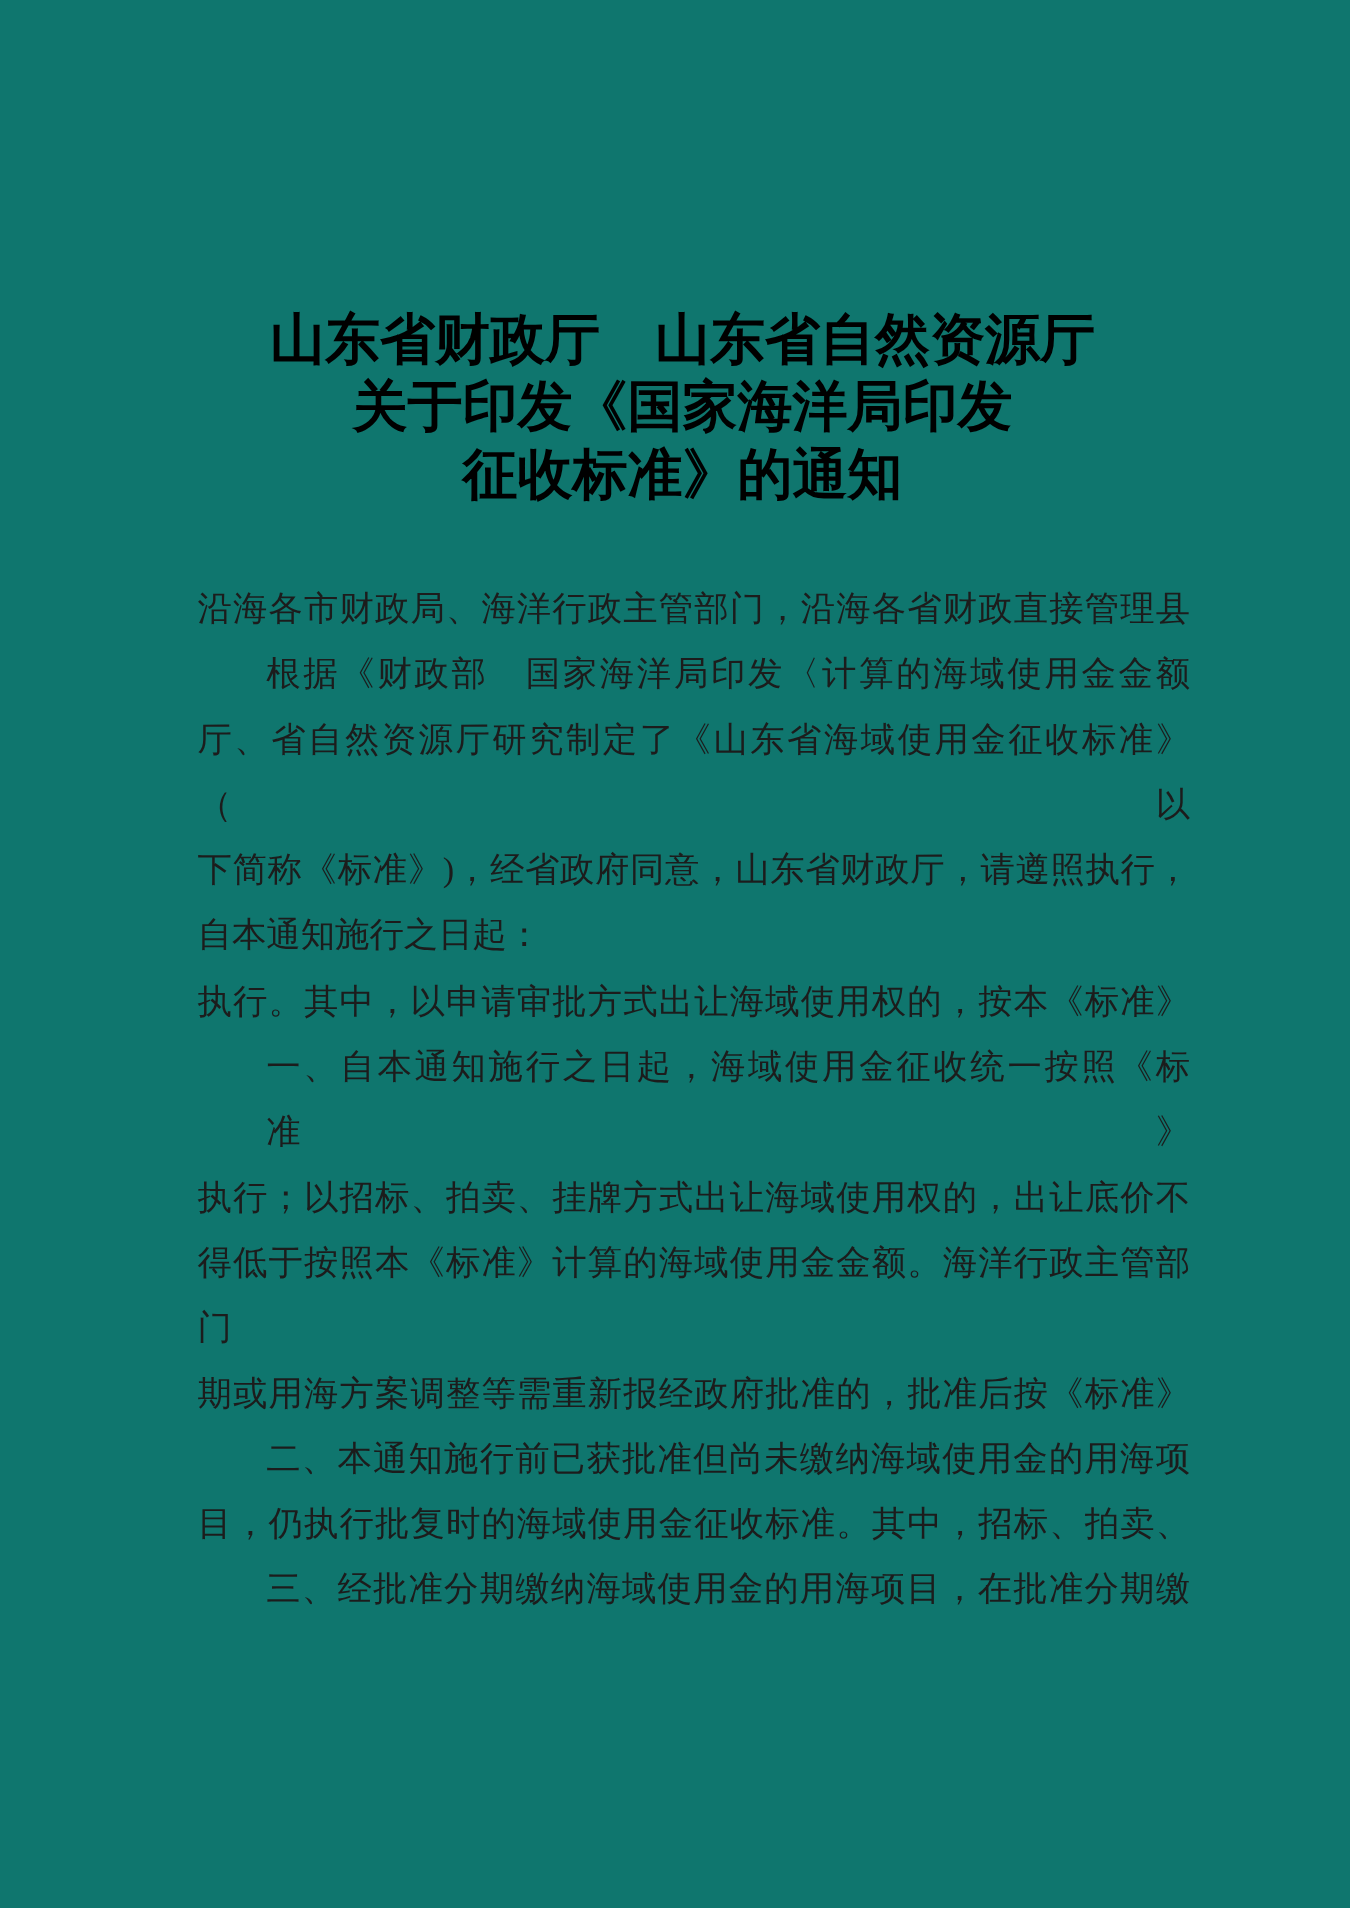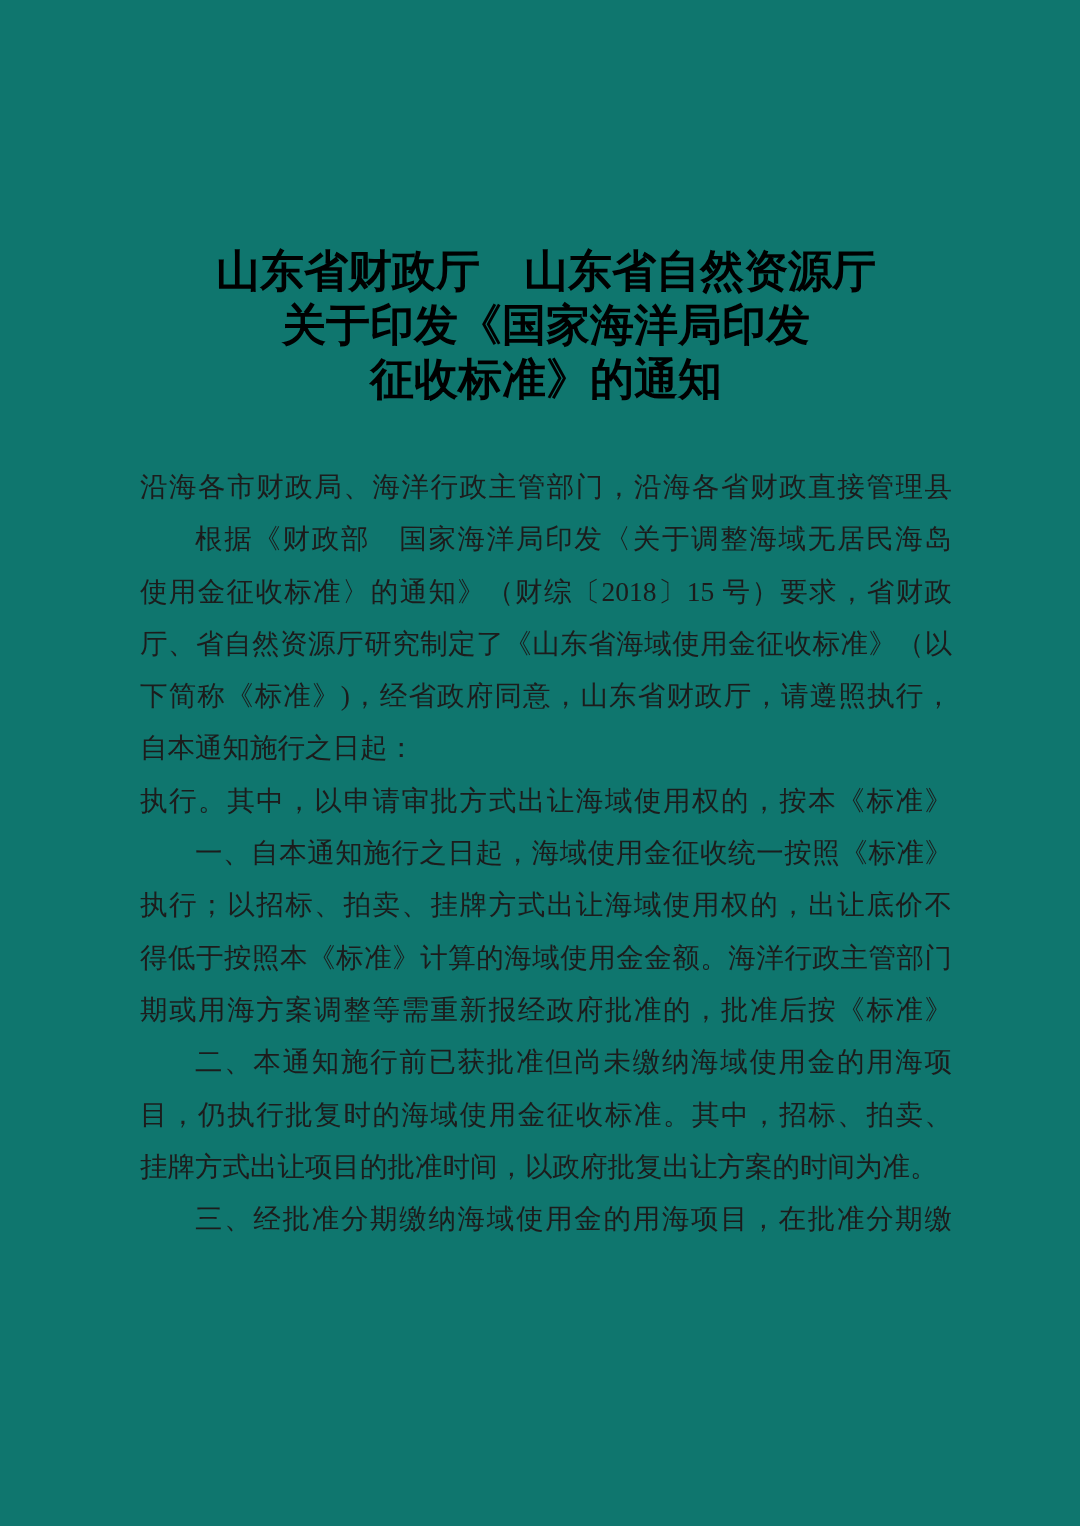--- a/index.html
+++ b/index.html
@@ -26,20 +26,21 @@
   }
   .doc-body {
     margin: 54px 128px 0 140px;
     font-size: 27.5px;
     line-height: 52.3px;
     color: #1c1c1c;
   }
   .line {
     text-align: justify;
     text-align-last: left;
+    margin-left: 18px;
   }
   .line.j {
     text-align-last: justify;
   }
   .line.ind {
     padding-left: 55px;
   }
 </style>
 </head>
 <body>
@@ -47,29 +48,27 @@
 <div class="page">
 
   <div class="doc-title">
     <div class="title-line">山东省财政厅　山东省自然资源厅</div>
     <div class="title-line">关于印发《国家海洋局印发</div>
     <div class="title-line">征收标准》的通知</div>
   </div>
 
   <div class="doc-body">
     <div class="line j">沿海各市财政局、海洋行政主管部门，沿海各省财政直接管理县</div>
-    <div class="line j ind">根据《财政部　国家海洋局印发〈关于调整海域无居民海岛</div>
-    <div class="line j">使用金征收标准〉的通知》（财综〔2018〕15 号）要求，省财政</div>
+    <div class="line j ind">根据《财政部　国家海洋局印发〈计算的海域使用金金额</div>
     <div class="line j">厅、省自然资源厅研究制定了《山东省海域使用金征收标准》（以</div>
     <div class="line j">下简称《标准》)，经省政府同意，山东省财政厅，请遵照执行，</div>
     <div class="line">自本通知施行之日起：</div>
     <div class="line j">执行。其中，以申请审批方式出让海域使用权的，按本《标准》</div>
     <div class="line j ind">一、自本通知施行之日起，海域使用金征收统一按照《标准》</div>
     <div class="line j">执行；以招标、拍卖、挂牌方式出让海域使用权的，出让底价不</div>
     <div class="line j">得低于按照本《标准》计算的海域使用金金额。海洋行政主管部门</div>
     <div class="line j">期或用海方案调整等需重新报经政府批准的，批准后按《标准》</div>
     <div class="line j ind">二、本通知施行前已获批准但尚未缴纳海域使用金的用海项</div>
     <div class="line j">目，仍执行批复时的海域使用金征收标准。其中，招标、拍卖、</div>
-    <div class="line">挂牌方式出让项目的批准时间，以政府批复出让方案的时间为准。</div>
     <div class="line j ind">三、经批准分期缴纳海域使用金的用海项目，在批准分期缴</div>
   </div>
 
 </div>
 
 </body></html>

